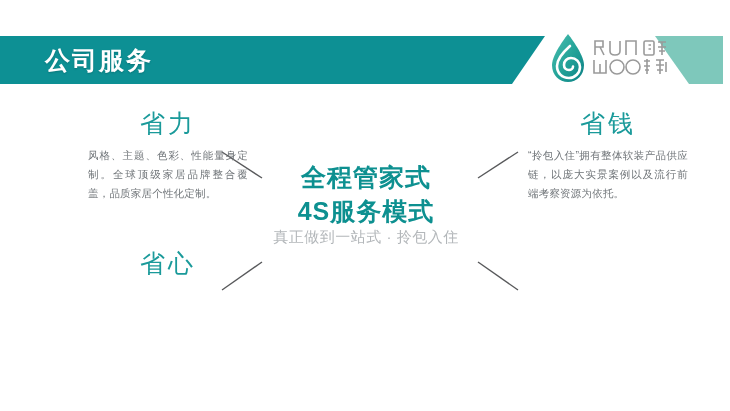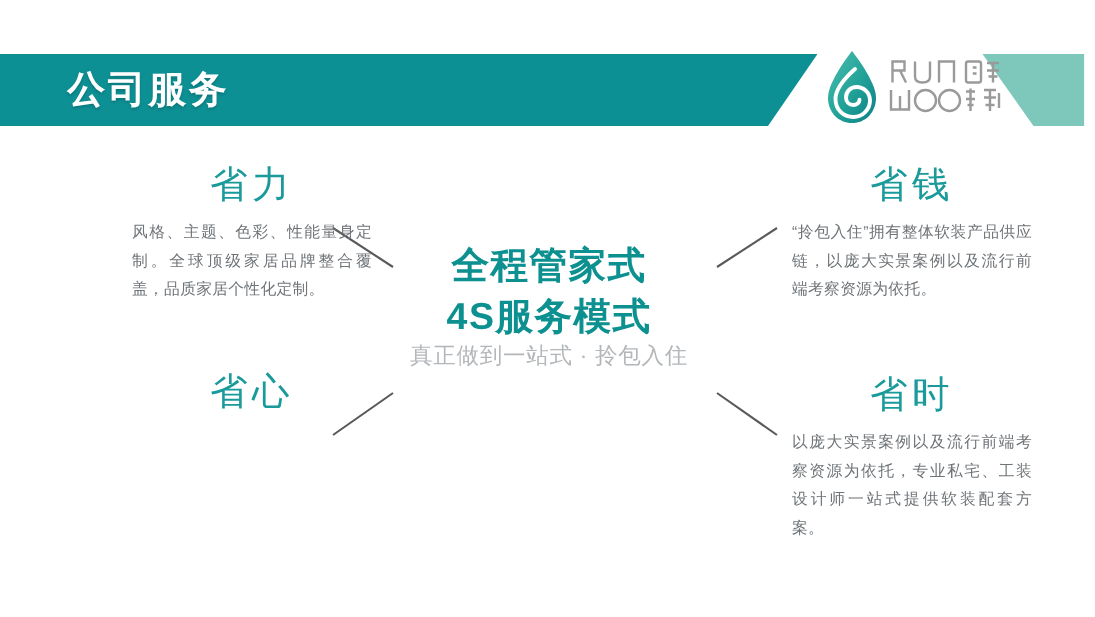--- a/index.html
+++ b/index.html
@@ -53,21 +53,21 @@
   .card { position:absolute; width:160px; }
   .card-title {
     color:#1a9a9a; font-size:25px; font-weight:normal;
     letter-spacing:3px; line-height:30px; margin-bottom:8px;text-align:center;
   }
   .card-body {
     color:#6f7478; font-size:10.5px; line-height:19px;
     letter-spacing:.2px; text-align:justify;
   }
   .card-tl { left:88px; top:108px; }
-  .card-bl { left:88px; top:248px;font-family:Liberation Mono, monospace; }
+  .card-bl { left:88px; top:248px; }
   .card-tr { left:528px; top:108px; }
   .card-br { left:528px; top:248px; }
   .card-tr .card-body, .card-br .card-body { }
 
   
   .connectors { position:absolute; left:0; top:0; width:730px; height:411px; pointer-events:none; }
 </style>
 </head>
 <body>
 
@@ -136,18 +136,14 @@
 
   <div class="card card-bl">
     <div class="card-title">省心</div>
   </div>
 
   <div class="card card-tr">
     <div class="card-title">省钱</div>
     <div class="card-body">“拎包入住”拥有整体软装产品供应链，以庞大实景案例以及流行前端考察资源为依托。</div>
   </div>
 
-  <div class="card card-br">
-    <div class="card-title">省时</div>
-    <div class="card-body">以庞大实景案例以及流行前端考察资源为依托，专业私宅、工装设计师一站式提供软装配套方案。</div>
-  </div>
 
 </div>
 
 </body></html>

